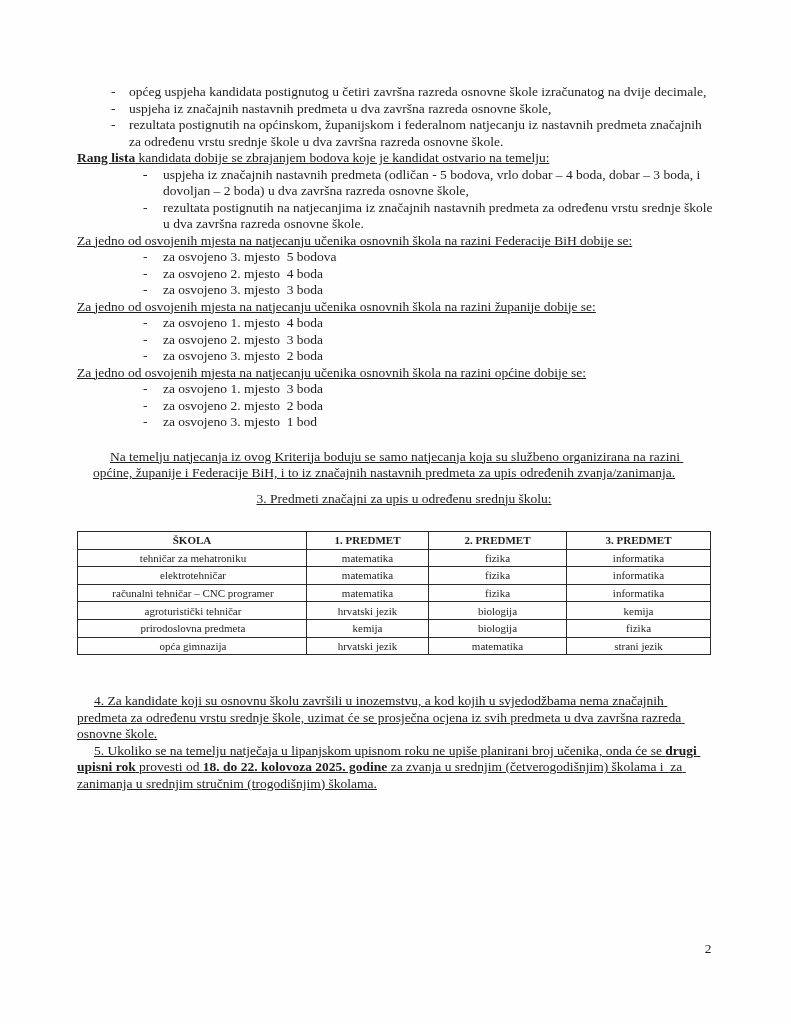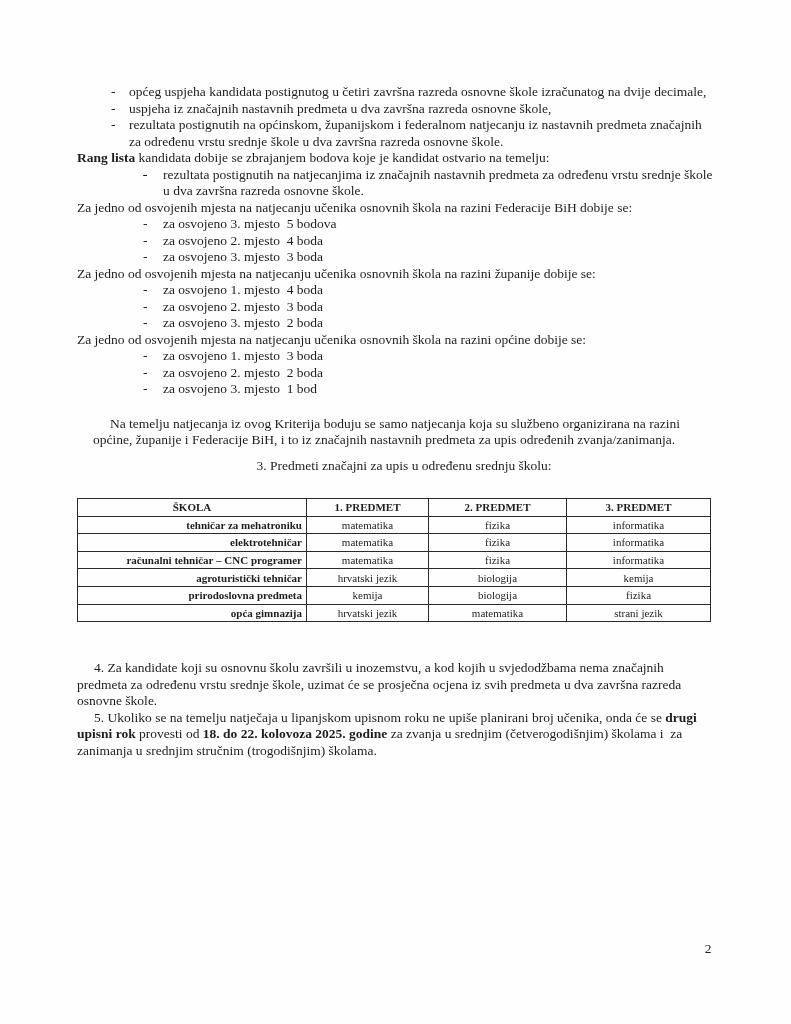--- a/index.html
+++ b/index.html
@@ -12,21 +12,21 @@
     line-height:16.5px;
     color:#1e1e1e;
     overflow:hidden;
   }
   .content{
     position:absolute;
     left:77px;top:84px;
     width:637px;
   }
   .txt{white-space:pre-wrap;}
-  p{margin:0;padding:0;}
+  p{margin:0;padding:0;text-decoration:underline;}
   .li{position:relative;}
   .li .dash{position:absolute;top:0;}
   .l1{padding-left:52px;}
   .l1 .dash{left:34px;}
   .l2{padding-left:86px;}
   .l2 .dash{left:66px;}
   .bold{font-weight:bold;}
   .indent{text-indent:17px;}
   .note{margin-top:18px;margin-left:16px;}
   .sec3{margin-top:9px;text-align:center;}
@@ -40,21 +40,21 @@
     border:1px solid #2a2a2a;
     padding:0 4px;
     height:16.6px;
     font-size:11px;
     line-height:16px;
     text-align:center;
     overflow:hidden;
     white-space:nowrap;
   }
   table.subjects th{font-weight:bold;}
-  table.subjects td.school{text-align:right;padding-left:6px;font-weight:bold;}
+  table.subjects td.school{text-align:center;padding-left:6px;}
   .p4{margin-top:38px;}
   .page-number{
     position:absolute;
     left:700px;top:941px;
     width:16px;
     text-align:center;
   }
 </style>
 </head>
 <body>
@@ -75,20 +75,21 @@
       <span class="txt">rezultata postignutih na općinskom, županijskom i federalnom natjecanju iz nastavnih predmeta značajnih za određenu vrstu srednje škole u dva završna razreda osnovne škole.</span>
     </div>
 
     <p><span class="bold txt">Rang lista</span><span class="txt"> kandidata dobije se zbrajanjem bodova koje je kandidat ostvario na temelju:</span></p>
 
     <div class="li l2">
       <span class="dash">-</span>
     </div>
     <div class="li l2">
       <span class="dash">-</span>
+      <span class="txt">uspjeha iz značajnih nastavnih predmeta (odličan - 5 bodova, vrlo dobar – 4 boda, dobar – 3 boda, i  dovoljan – 2 boda) u dva završna razreda osnovne škole,</span>
     </div>
     <div class="li l2">
       <span class="dash">-</span>
       <span class="txt">rezultata postignutih na natjecanjima iz značajnih nastavnih predmeta za određenu vrstu srednje škole u dva završna razreda osnovne škole.</span>
     </div>
 
     <p class="txt">Za jedno od osvojenih mjesta na natjecanju učenika osnovnih škola na razini Federacije BiH dobije se:</p>
     <div class="li l2">
       <span class="dash">-</span>
       <span class="txt">za osvojeno 3. mjesto  5 bodova</span>

